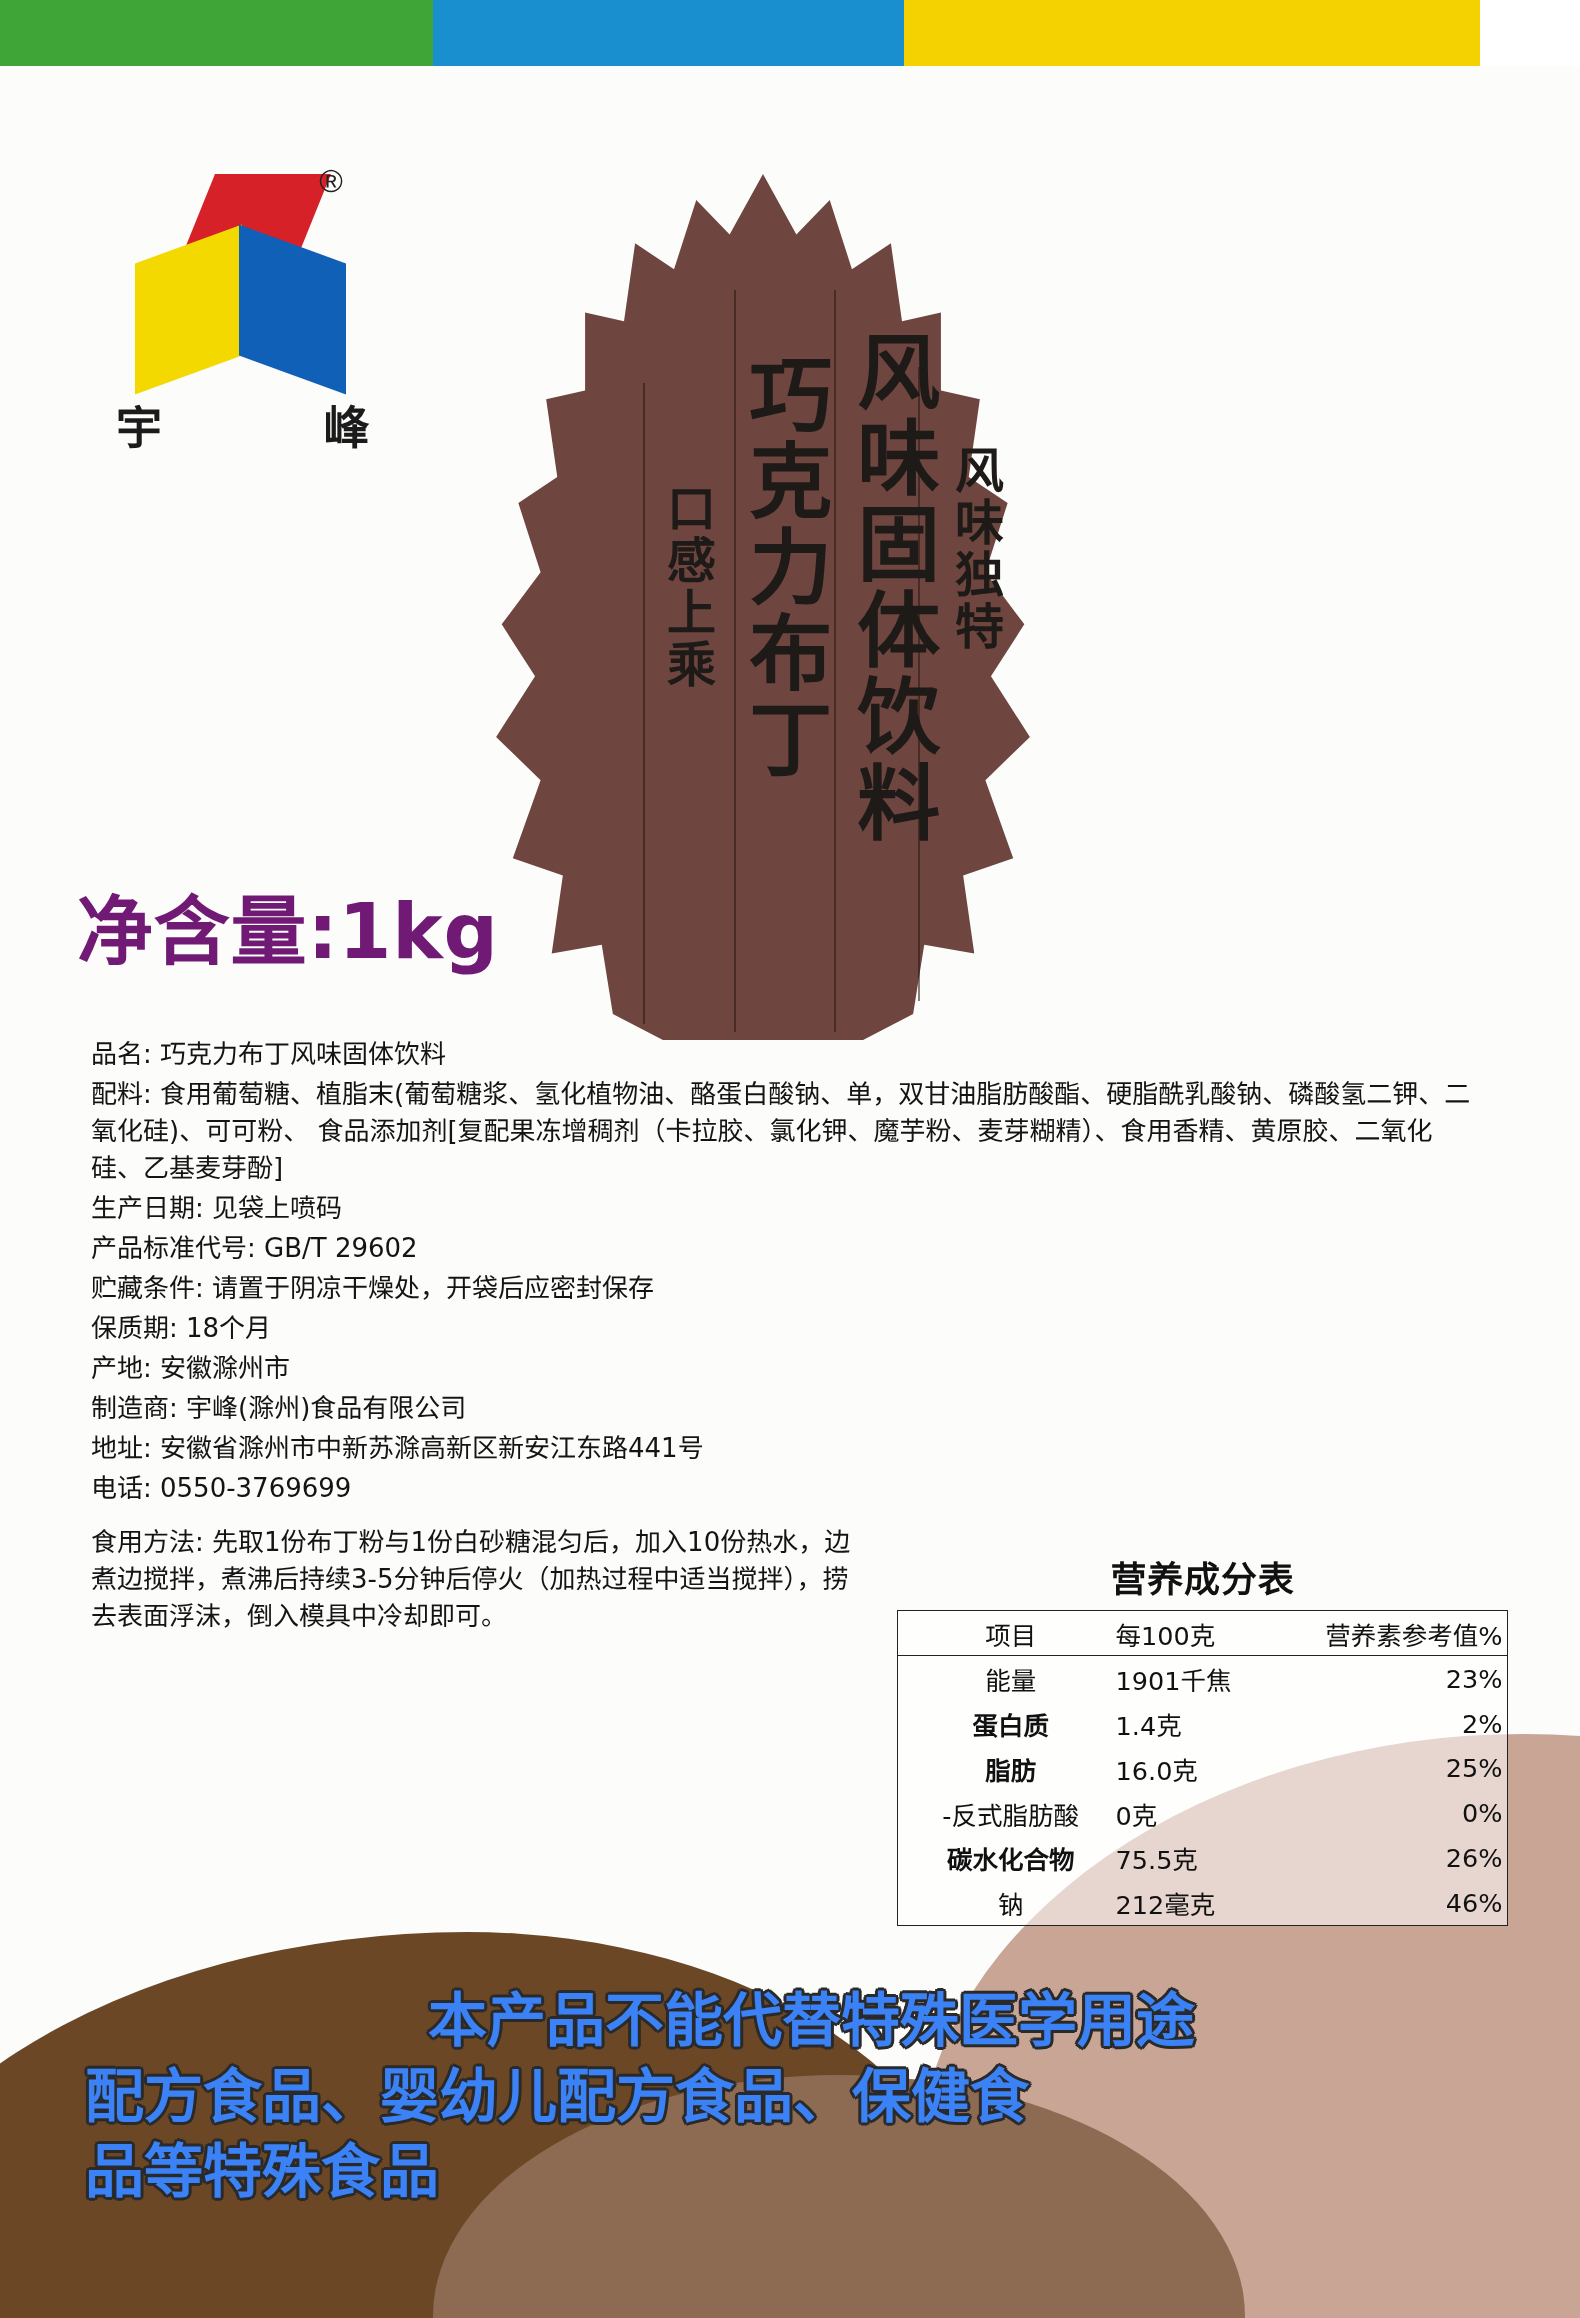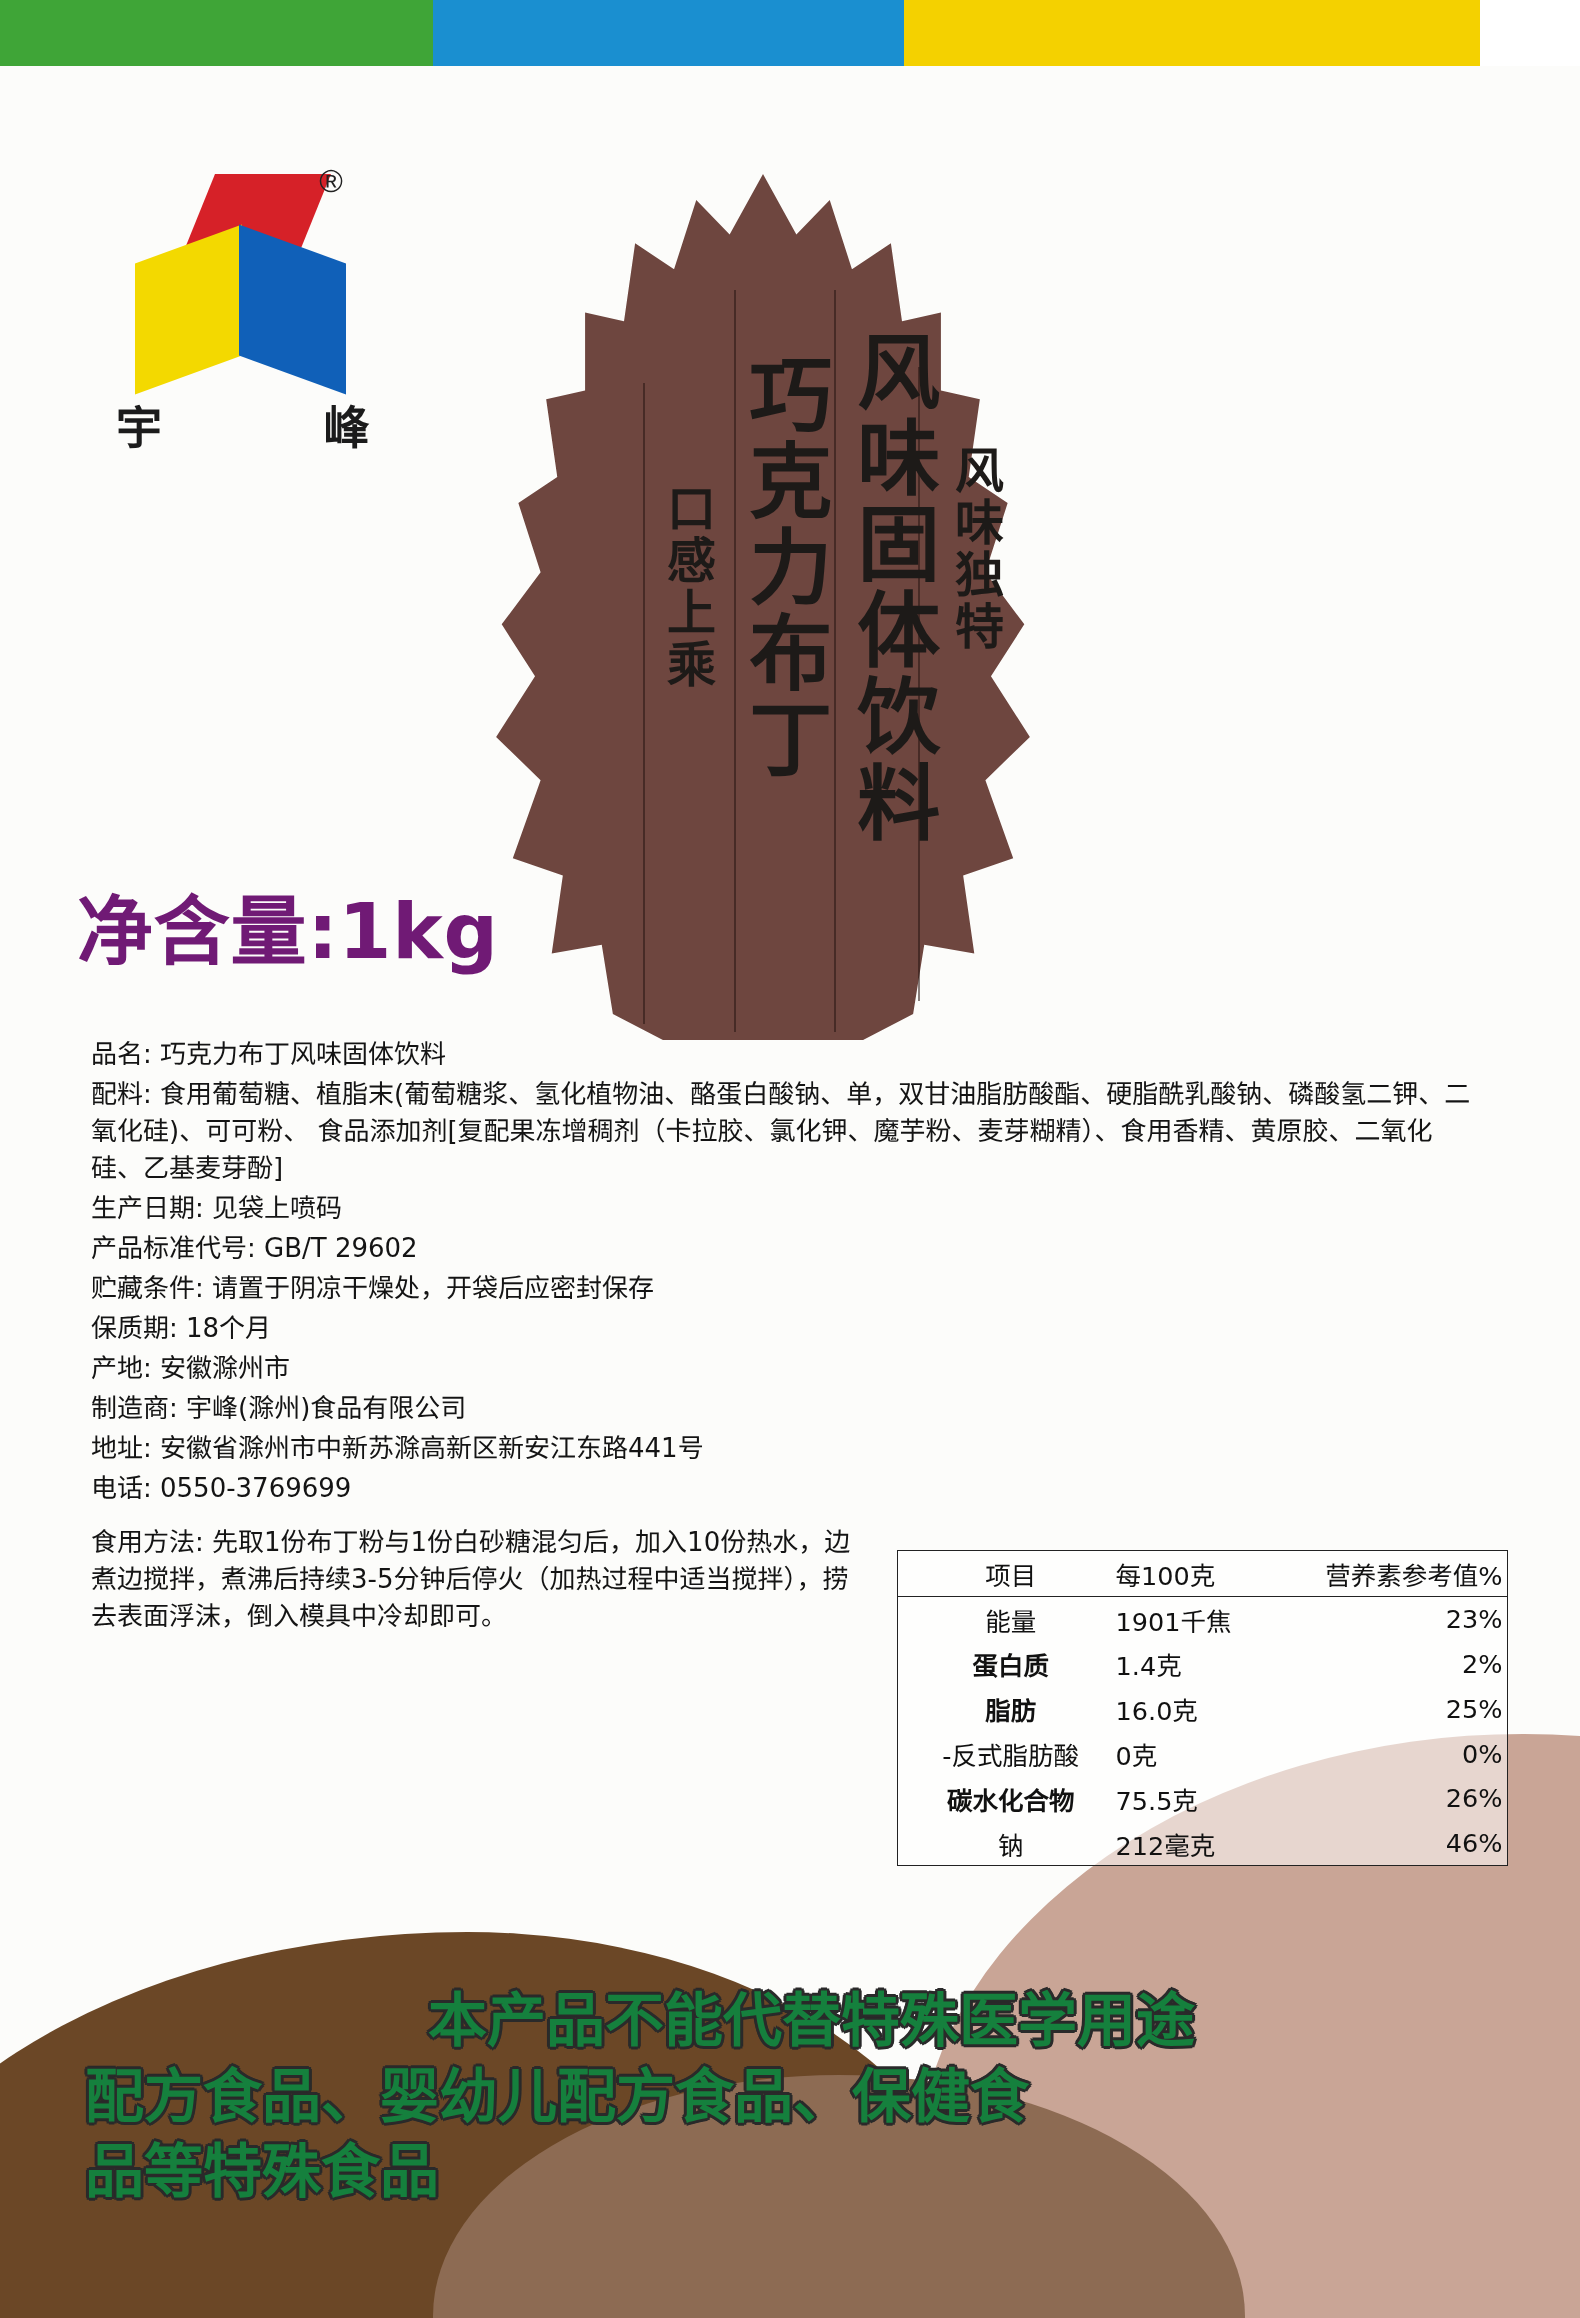--- a/index.html
+++ b/index.html
@@ -230,21 +230,21 @@
 
   
   .warning {
     position: absolute;
     left: 116px;
     top: 1917px;
     width: 1391px;
     font-size: 59px;
     font-weight: 700;
     line-height: 1.28;
-    color: #15803d;
+    color: #3b82f6;
     text-shadow:
       -2.3px -2.3px 0 #2a2a2a, 2.3px -2.3px 0 #2a2a2a,
       -2.3px  2.3px 0 #2a2a2a, 2.3px  2.3px 0 #2a2a2a,
        0px  3.1px 0 #2a2a2a, 3.1px  0px 0 #2a2a2a,
       -3.1px  0px 0 #2a2a2a, 0px -3.1px 0 #2a2a2a;
     font-family: "DejaVu Sans", "Liberation Sans", sans-serif;
   }
   .warning .l1 { text-align: center; }
   .warning .l2 { text-align: left; margin-left: -31px; }
   .warning .l3 { text-align: left; margin-left: -31px; }
@@ -304,20 +304,21 @@
       <p>保质期: 18个月</p>
       <p>产地: 安徽滁州市</p>
       <p>制造商: 宇峰(滁州)食品有限公司</p>
       <p style="width:773px">地址: 安徽省滁州市中新苏滁高新区新安江东路441号</p>
       <p>电话: 0550-3769699</p>
       <div class="block-gap"></div>
       <p class="usage">食用方法: 先取1份布丁粉与1份白砂糖混匀后，加入10份热水，边煮边搅拌，煮沸后持续3-5分钟后停火（加热过程中适当搅拌），捞去表面浮沫，倒入模具中冷却即可。</p>
     </div>
 
     <div class="nutrition">
+      <div class="title">营养成分表</div>
       <table>
         <thead>
           <tr>
             <th class="c1">项目</th>
             <th class="c2">每100克</th>
             <th class="c3">营养素参考值%</th>
           </tr>
         </thead>
         <tbody>
           <tr>

